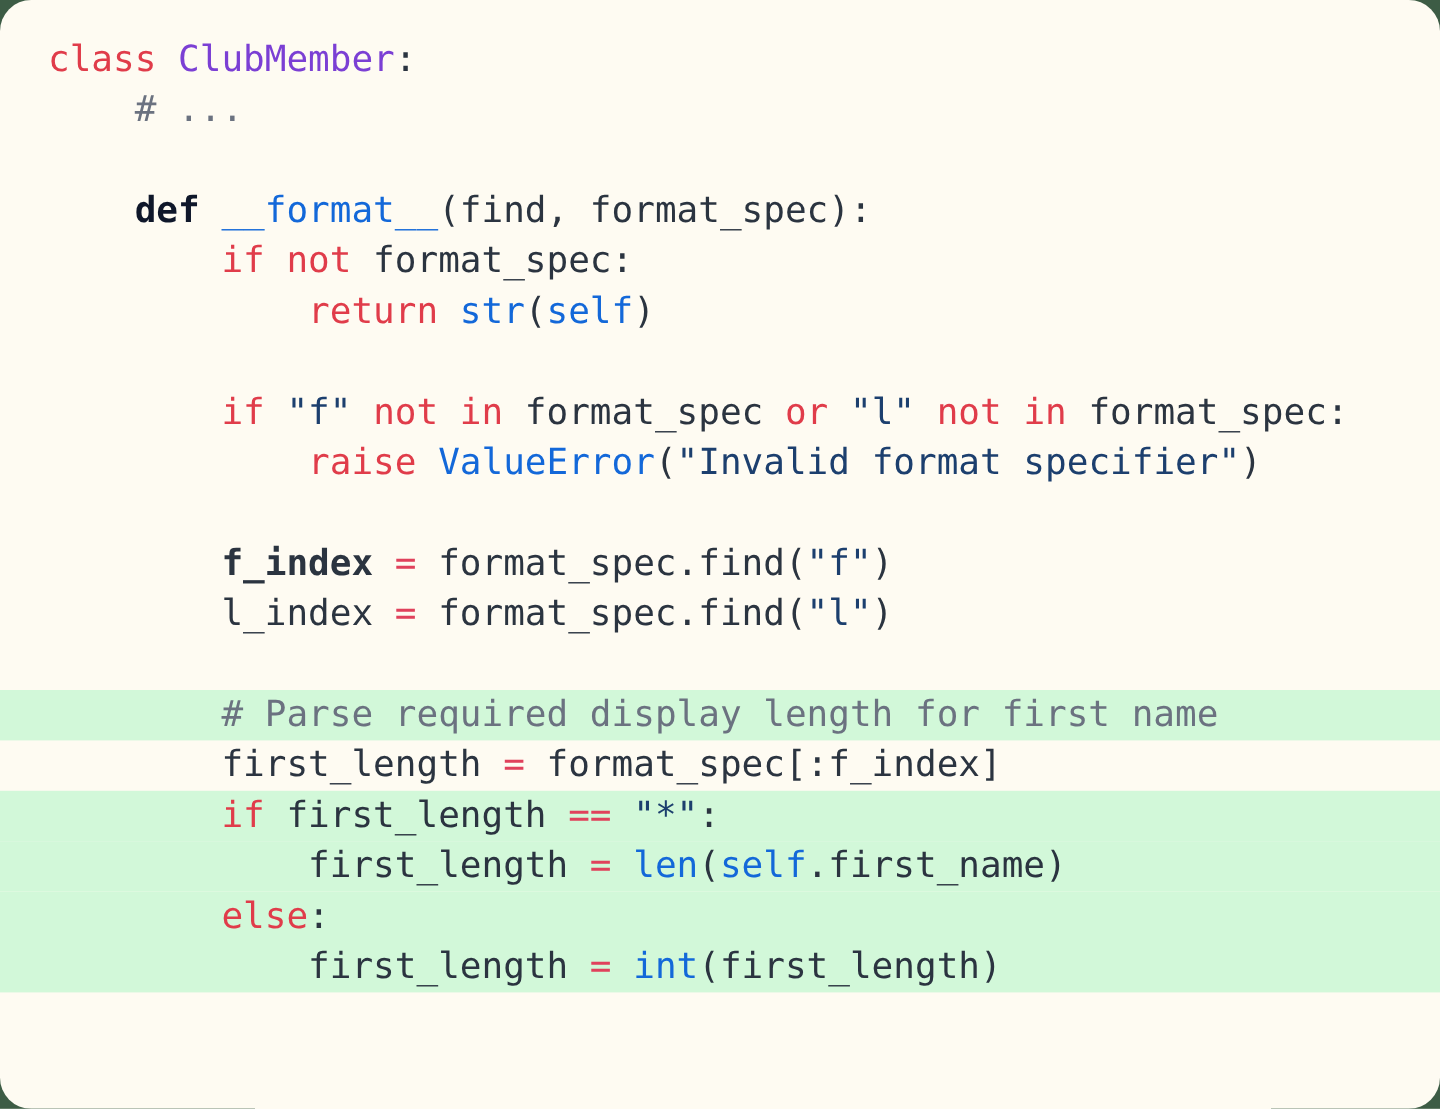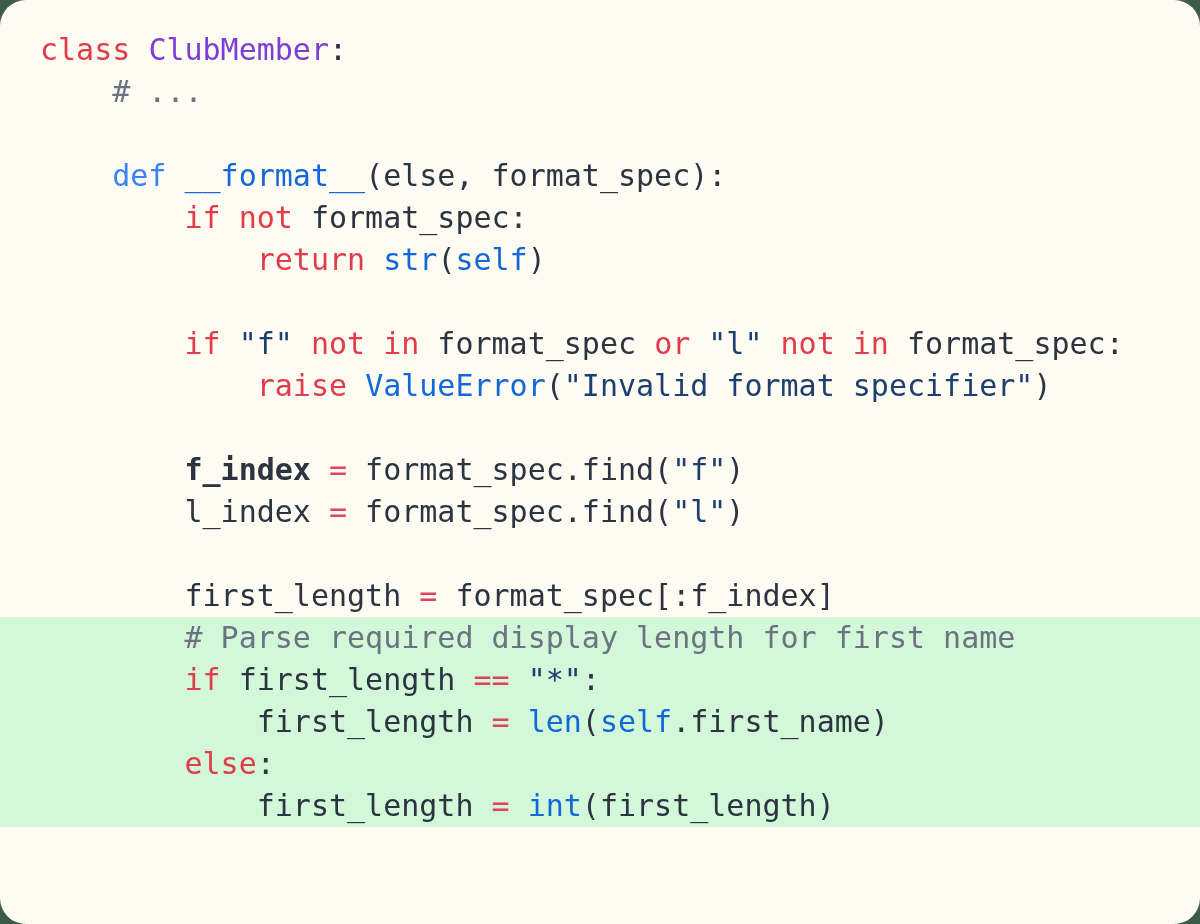--- a/index.html
+++ b/index.html
@@ -56,30 +56,30 @@
   .tok-punc     { color: #2b3440; }
 </style>
 </head>
 <body style="background: rgb(61, 92, 69);">
 
 <div id="code-card" style="background: rgb(254, 251, 242); border-radius: 26px;">
   <div id="code-lines">
       <div class="code-line"><span class="tok-kw" style="color: rgb(224, 60, 74);">class</span><span class="tok-plain" style="color: rgb(43, 52, 64);"> </span><span class="tok-class" style="color: rgb(123, 63, 212);">ClubMember</span><span class="tok-punc" style="color: rgb(43, 52, 64);">:</span></div>
       <div class="code-line"><span class="tok-plain" style="color: rgb(43, 52, 64);">    </span><span class="tok-comment" style="color: rgb(107, 114, 128);"># ...</span></div>
       <div class="code-line">&nbsp;</div>
-      <div class="code-line"><span class="tok-plain" style="color: rgb(43, 52, 64);">    </span><span class="tok-kw" style="color: #3b82f6;">def</span><span class="tok-plain" style="color: rgb(43, 52, 64);"> </span><span class="tok-fn" style="color: rgb(19, 104, 217); text-align: right;">__format__</span><span class="tok-plain" style="color: rgb(43, 52, 64);">(else, format_spec):</span></div>
+      <div class="code-line"><span class="tok-plain" style="color: rgb(43, 52, 64);">    </span><span class="tok-kw" style="color: #0f172a; font-weight: bold;">def</span><span class="tok-plain" style="color: rgb(43, 52, 64);"> </span><span class="tok-fn" style="color: rgb(19, 104, 217); text-align: right;">__format__</span><span class="tok-plain" style="color: rgb(43, 52, 64);">(find, format_spec):</span></div>
       <div class="code-line"><span class="tok-plain" style="color: rgb(43, 52, 64);">        </span><span class="tok-kw" style="color: rgb(224, 60, 74);">if</span><span class="tok-plain" style="color: rgb(43, 52, 64);"> </span><span class="tok-kw" style="color: rgb(224, 60, 74);">not</span><span class="tok-plain" style="color: rgb(43, 52, 64);"> format_spec:</span></div>
       <div class="code-line"><span class="tok-plain" style="color: rgb(43, 52, 64);">            </span><span class="tok-kw" style="color: rgb(224, 60, 74);">return</span><span class="tok-plain" style="color: rgb(43, 52, 64);"> </span><span class="tok-builtin" style="color: rgb(19, 104, 217);">str</span><span class="tok-punc" style="color: rgb(43, 52, 64);">(</span><span class="tok-self" style="color: rgb(19, 104, 217);">self</span><span class="tok-punc" style="color: rgb(43, 52, 64);">)</span></div>
       <div class="code-line">&nbsp;</div>
       <div class="code-line"><span class="tok-plain" style="color: rgb(43, 52, 64);">        </span><span class="tok-kw" style="color: rgb(224, 60, 74);">if</span><span class="tok-plain" style="color: rgb(43, 52, 64);"> </span><span class="tok-str" style="color: rgb(28, 63, 110);">"f"</span><span class="tok-plain" style="color: rgb(43, 52, 64);"> </span><span class="tok-kw" style="color: rgb(224, 60, 74);">not</span><span class="tok-plain" style="color: rgb(43, 52, 64);"> </span><span class="tok-kw" style="color: rgb(224, 60, 74);">in</span><span class="tok-plain" style="color: rgb(43, 52, 64);"> format_spec </span><span class="tok-kw" style="color: rgb(224, 60, 74);">or</span><span class="tok-plain" style="color: rgb(43, 52, 64);"> </span><span class="tok-str" style="color: rgb(28, 63, 110);">"l"</span><span class="tok-plain" style="color: rgb(43, 52, 64);"> </span><span class="tok-kw" style="color: rgb(224, 60, 74);">not</span><span class="tok-plain" style="color: rgb(43, 52, 64);"> </span><span class="tok-kw" style="color: rgb(224, 60, 74);">in</span><span class="tok-plain" style="color: rgb(43, 52, 64);"> format_spec:</span></div>
       <div class="code-line"><span class="tok-plain" style="color: rgb(43, 52, 64);">            </span><span class="tok-kw" style="color: rgb(224, 60, 74);">raise</span><span class="tok-plain" style="color: rgb(43, 52, 64);"> </span><span class="tok-builtin" style="color: rgb(19, 104, 217);">ValueError</span><span class="tok-punc" style="color: rgb(43, 52, 64);">(</span><span class="tok-str" style="color: rgb(28, 63, 110);">"Invalid format specifier"</span><span class="tok-punc" style="color: rgb(43, 52, 64);">)</span></div>
       <div class="code-line">&nbsp;</div>
       <div class="code-line"><span class="tok-plain" style="color: rgb(43, 52, 64); font-weight: bold;">        f_index </span><span class="tok-op" style="color: rgb(224, 65, 92);">=</span><span class="tok-plain" style="color: rgb(43, 52, 64);"> format_spec.find(</span><span class="tok-str" style="color: rgb(28, 63, 110);">"f"</span><span class="tok-punc" style="color: rgb(43, 52, 64);">)</span></div>
       <div class="code-line"><span class="tok-plain" style="color: rgb(43, 52, 64); text-align: center;">        l_index </span><span class="tok-op" style="color: rgb(224, 65, 92);">=</span><span class="tok-plain" style="color: rgb(43, 52, 64);"> format_spec.find(</span><span class="tok-str" style="color: rgb(28, 63, 110);">"l"</span><span class="tok-punc" style="color: rgb(43, 52, 64);">)</span></div>
       <div class="code-line">&nbsp;</div>
+      <div class="code-line hl" style="background: rgb(210, 248, 217);"><span class="tok-plain" style="color: rgb(43, 52, 64);">        </span><span class="tok-comment" style="color: rgb(107, 114, 128);"># Parse required display length for first name</span></div>
       <div class="code-line"><span class="tok-plain" style="color: rgb(43, 52, 64);">        first_length </span><span class="tok-op" style="color: rgb(224, 65, 92);">=</span><span class="tok-plain" style="color: rgb(43, 52, 64);"> format_spec[:f_index]</span></div>
-      <div class="code-line hl" style="background: rgb(210, 248, 217);"><span class="tok-plain" style="color: rgb(43, 52, 64);">        </span><span class="tok-comment" style="color: rgb(107, 114, 128);"># Parse required display length for first name</span></div>
       <div class="code-line hl" style="background: rgb(210, 248, 217);"><span class="tok-plain" style="color: rgb(43, 52, 64);">        </span><span class="tok-kw" style="color: rgb(224, 60, 74);">if</span><span class="tok-plain" style="color: rgb(43, 52, 64);"> first_length </span><span class="tok-op" style="color: rgb(224, 65, 92);">==</span><span class="tok-plain" style="color: rgb(43, 52, 64);"> </span><span class="tok-str" style="color: rgb(28, 63, 110);">"*"</span><span class="tok-punc" style="color: rgb(43, 52, 64);">:</span></div>
       <div class="code-line hl" style="background: rgb(210, 248, 217);"><span class="tok-plain" style="color: rgb(43, 52, 64);">            first_length </span><span class="tok-op" style="color: rgb(224, 65, 92);">=</span><span class="tok-plain" style="color: rgb(43, 52, 64);"> </span><span class="tok-builtin" style="color: rgb(19, 104, 217);">len</span><span class="tok-punc" style="color: rgb(43, 52, 64);">(</span><span class="tok-self" style="color: rgb(19, 104, 217);">self</span><span class="tok-plain" style="color: rgb(43, 52, 64);">.first_name)</span></div>
       <div class="code-line hl" style="background: rgb(210, 248, 217);"><span class="tok-plain" style="color: rgb(43, 52, 64);">        </span><span class="tok-kw" style="color: rgb(224, 60, 74);">else</span><span class="tok-punc" style="color: rgb(43, 52, 64);">:</span></div>
       <div class="code-line hl" style="background: rgb(210, 248, 217);"><span class="tok-plain" style="color: rgb(43, 52, 64);">            first_length </span><span class="tok-op" style="color: rgb(224, 65, 92);">=</span><span class="tok-plain" style="color: rgb(43, 52, 64);"> </span><span class="tok-builtin" style="color: rgb(19, 104, 217);">int</span><span class="tok-punc" style="color: rgb(43, 52, 64);">(</span><span class="tok-plain" style="color: rgb(43, 52, 64);">first_length)</span></div>
     </div>
 </div>
 
 </body></html>

